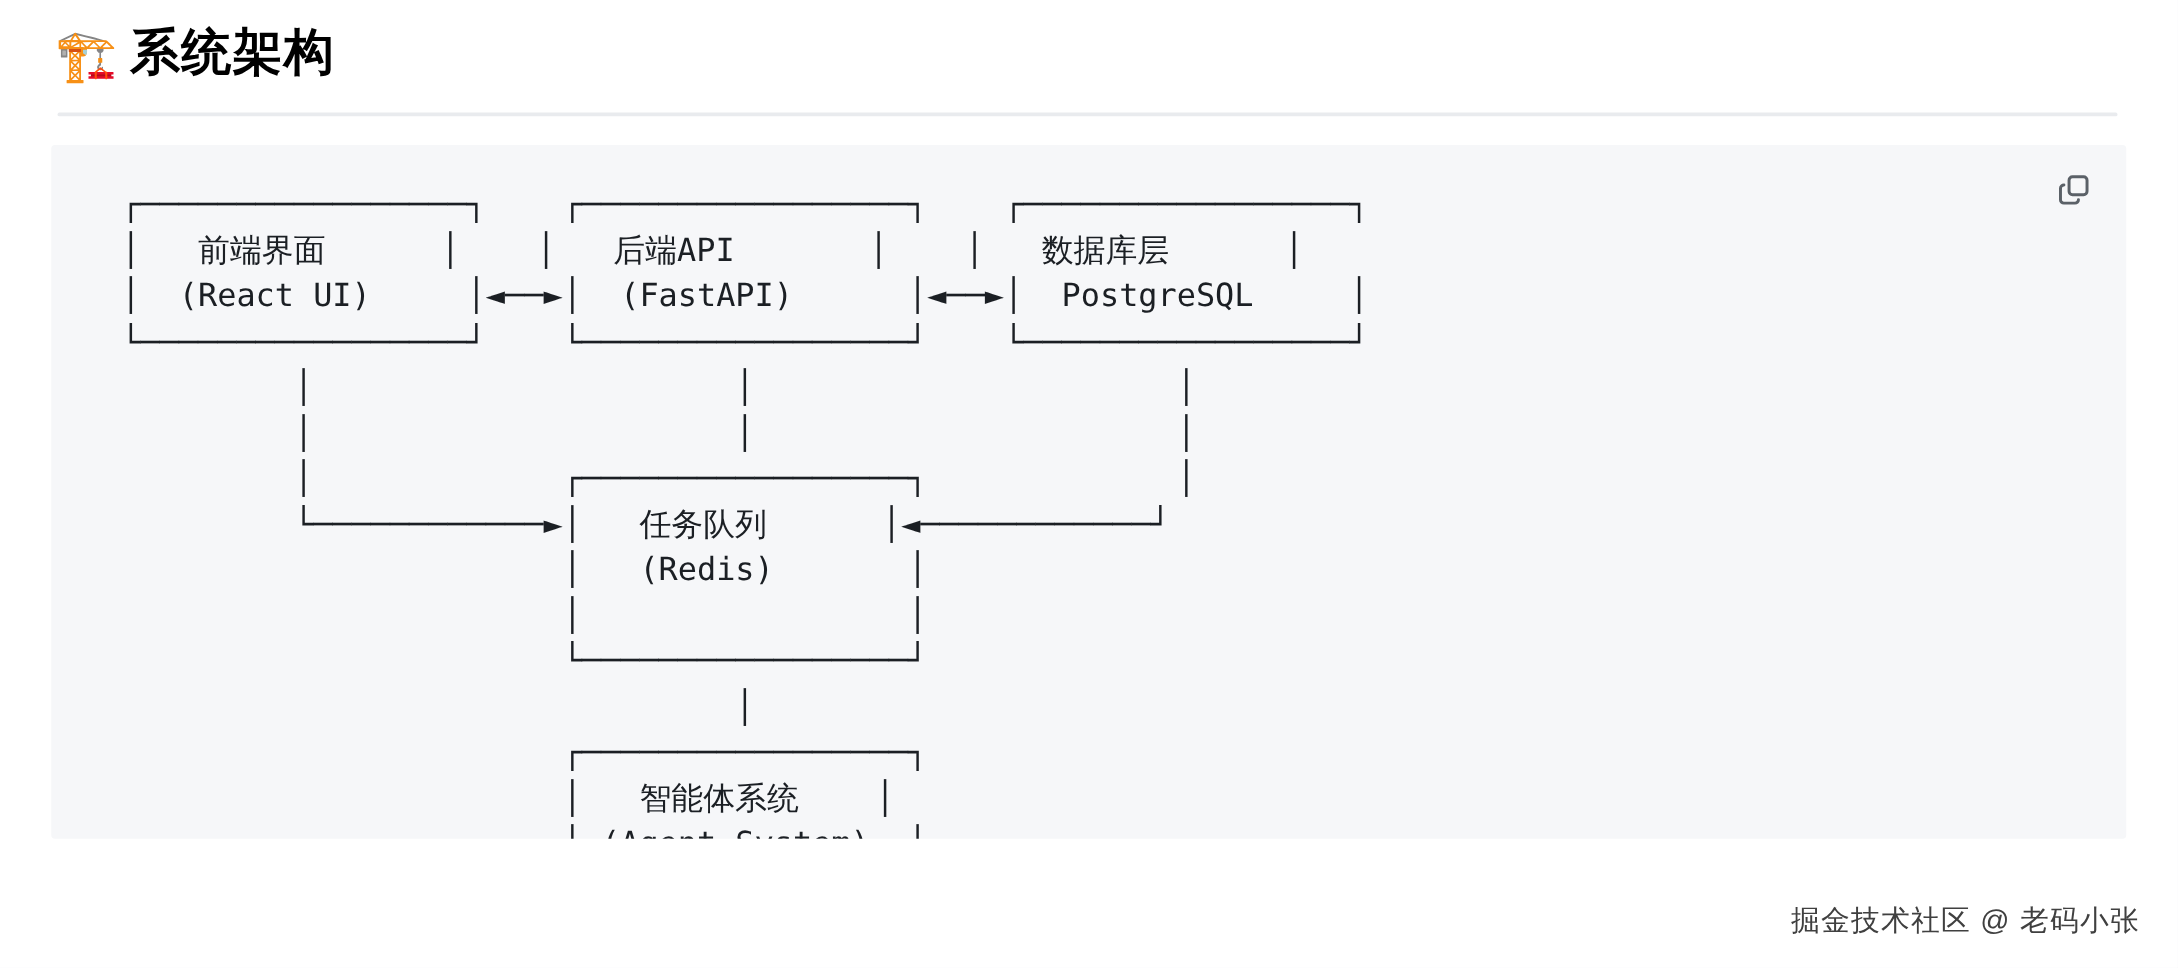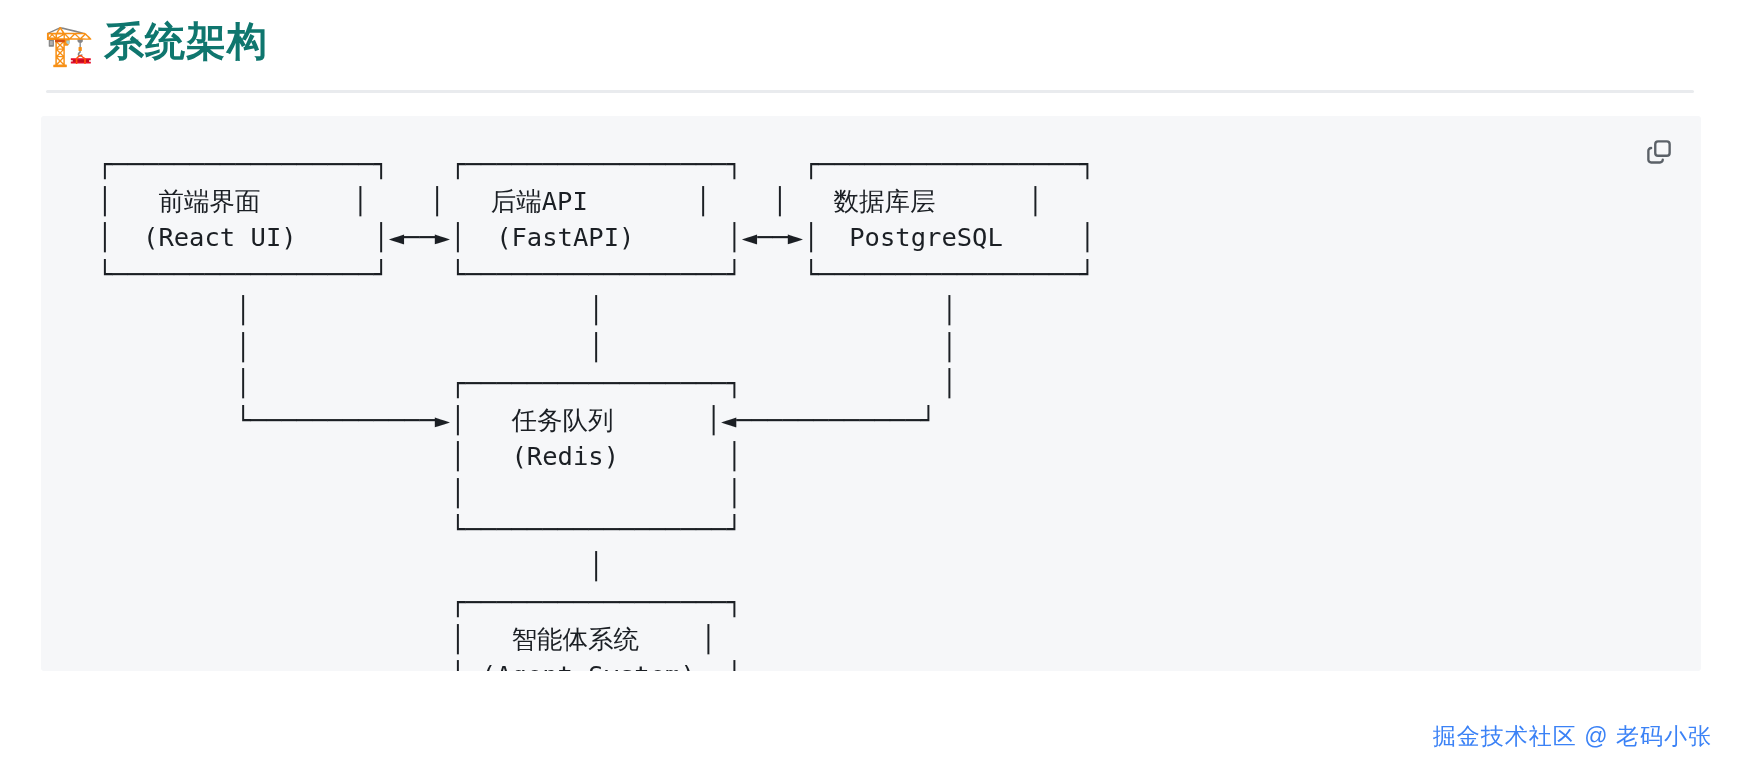--- a/index.html
+++ b/index.html
@@ -32,21 +32,21 @@
     line-height: 1;
     display: inline-block;
     width: 46px;
     text-align: center;
     filter: saturate(1.05);
   }
   .page-title {
     font-size: 40px;
     font-weight: 700;
     letter-spacing: 1px;
-    color: #0f766e;
+    color: #000000;
     font-family: "Liberation Sans", "DejaVu Sans", sans-serif;
     margin-top: 20px;
   }
   .title-divider {
     margin-top: 14px;
     margin-left: 2px;
     width: 1648px;
     height: 3px;
     background: #e9ebee;
     border-radius: 2px;
@@ -91,21 +91,21 @@
     font-weight: 400;
     -webkit-font-smoothing: antialiased;
   }
 
   
   .watermark {
     position: absolute;
     right: 30px;
     bottom: 22px;
     font-size: 23px;
-    color: #3b82f6;
+    color: #404040;
     font-family: "Liberation Sans", "DejaVu Sans", sans-serif;
     letter-spacing: 1px;
     white-space: nowrap;
     user-select: none;
   }
 </style>
 </head>
 <body>
 
 <div class="page-header">

